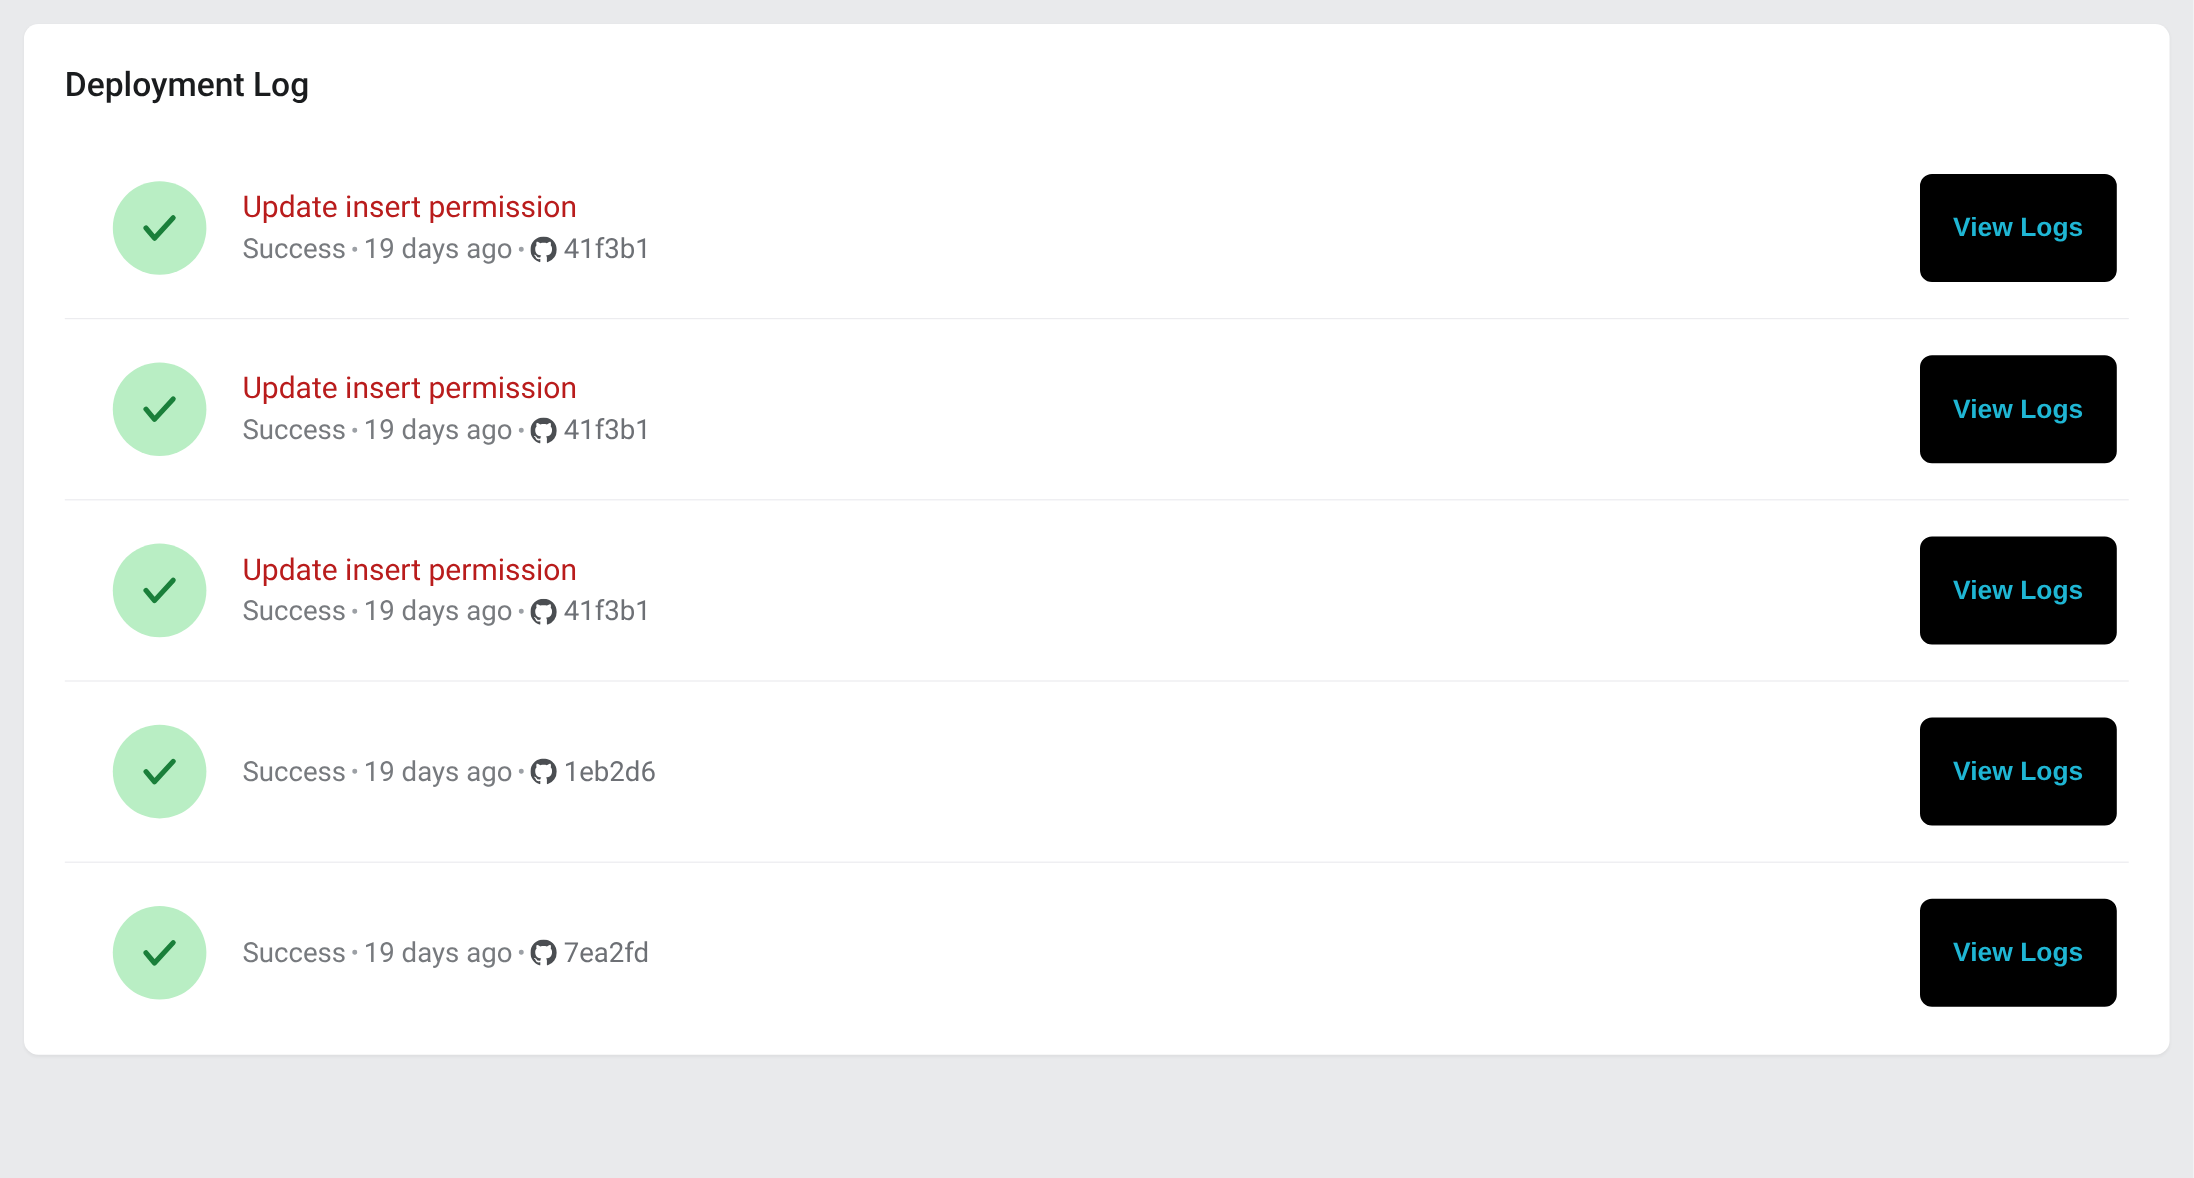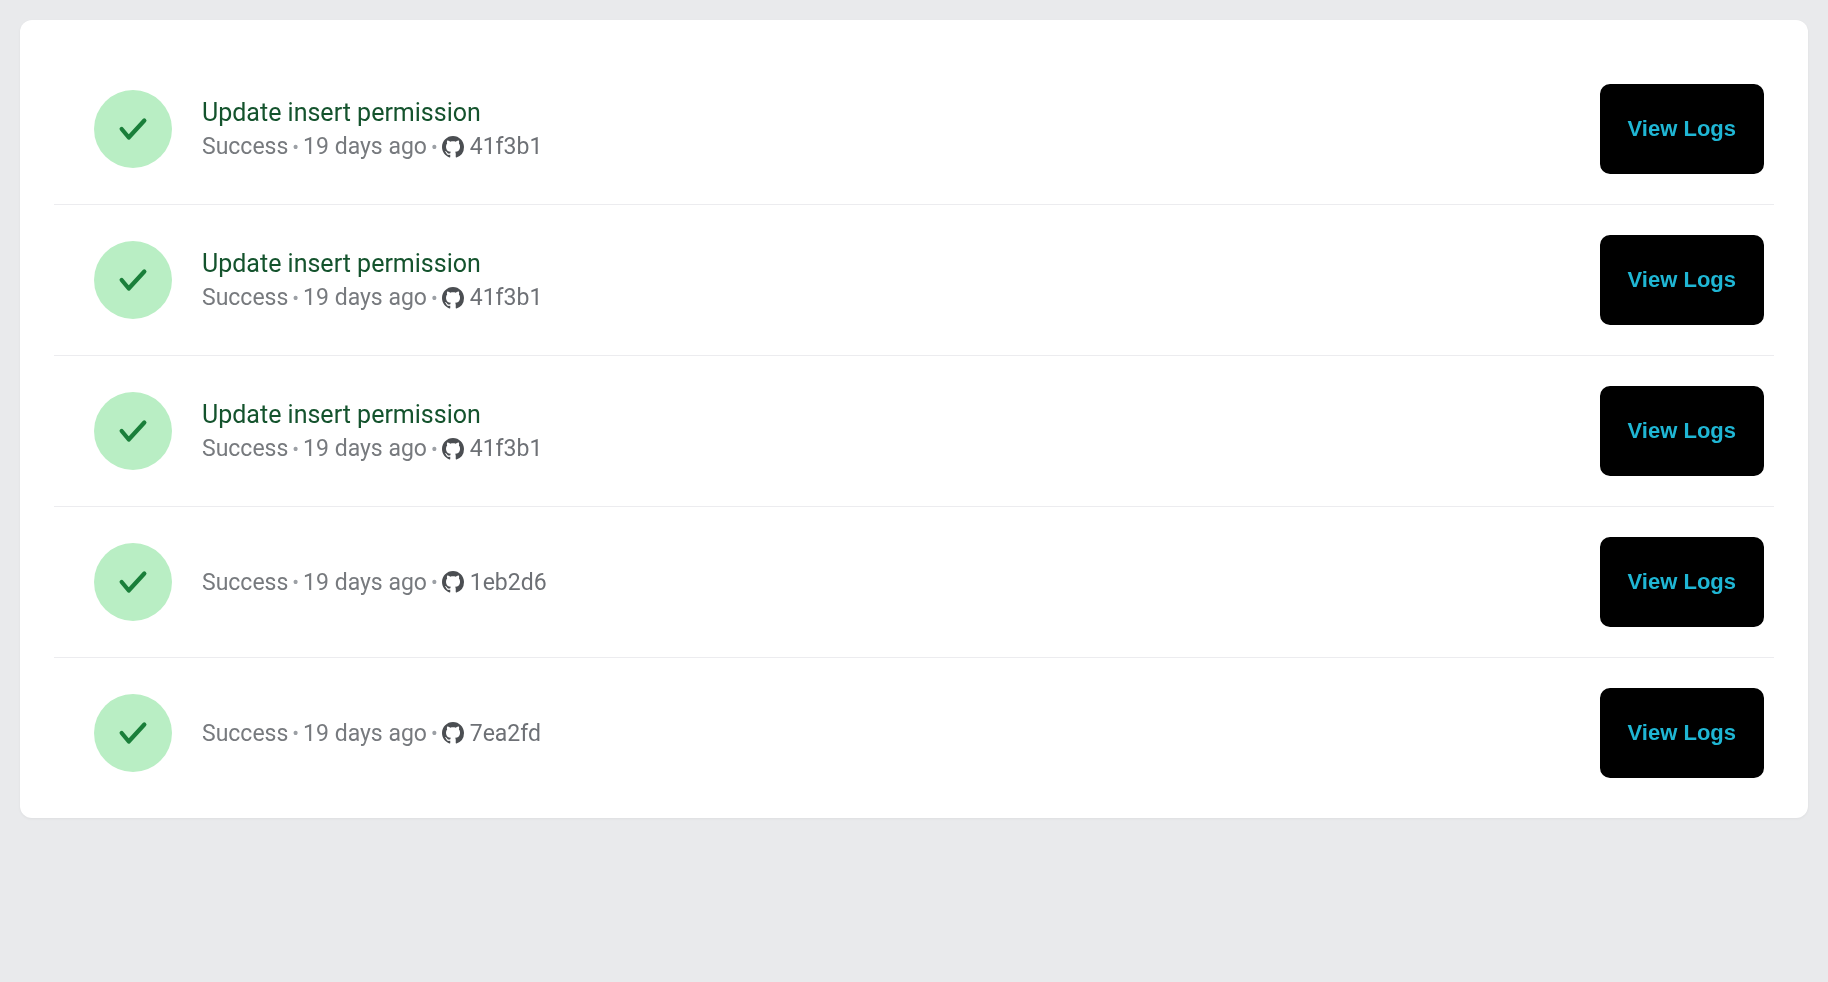--- a/index.html
+++ b/index.html
@@ -54,21 +54,21 @@
     }
     .deployment-info {
       flex: 1;
       display: flex;
       flex-direction: column;
       gap: 6px;
     }
     .deployment-title {
       font-size: 25px;
       font-weight: 400;
-      color: #14532d;
+      color: #b91c1c;
     }
     .deployment-meta {
       display: flex;
       align-items: center;
       gap: 4px;
       font-size: 23px;
       color: #777a7e;
     }
     .dot {
       color: #9ca0a5;
@@ -93,20 +93,21 @@
       padding: 30px 26px;
       border-radius: 10px;
       cursor: pointer;
       white-space: nowrap;
     }
   </style>
 </head>
 <body>
 
 <div class="panel">
+  <h2 class="panel-title">Deployment Log</h2>
   <div class="deployment-list">
 
     <div class="deployment-row">
       <div class="status-circle">
         <svg viewBox="0 0 24 24" fill="none" stroke="#1a7f3a" stroke-width="3" stroke-linecap="round" stroke-linejoin="round">
             <polyline points="4 12 9 18 20 6"></polyline>
           </svg>
       </div>
       <div class="deployment-info">
         <div class="deployment-title">Update insert permission</div>

